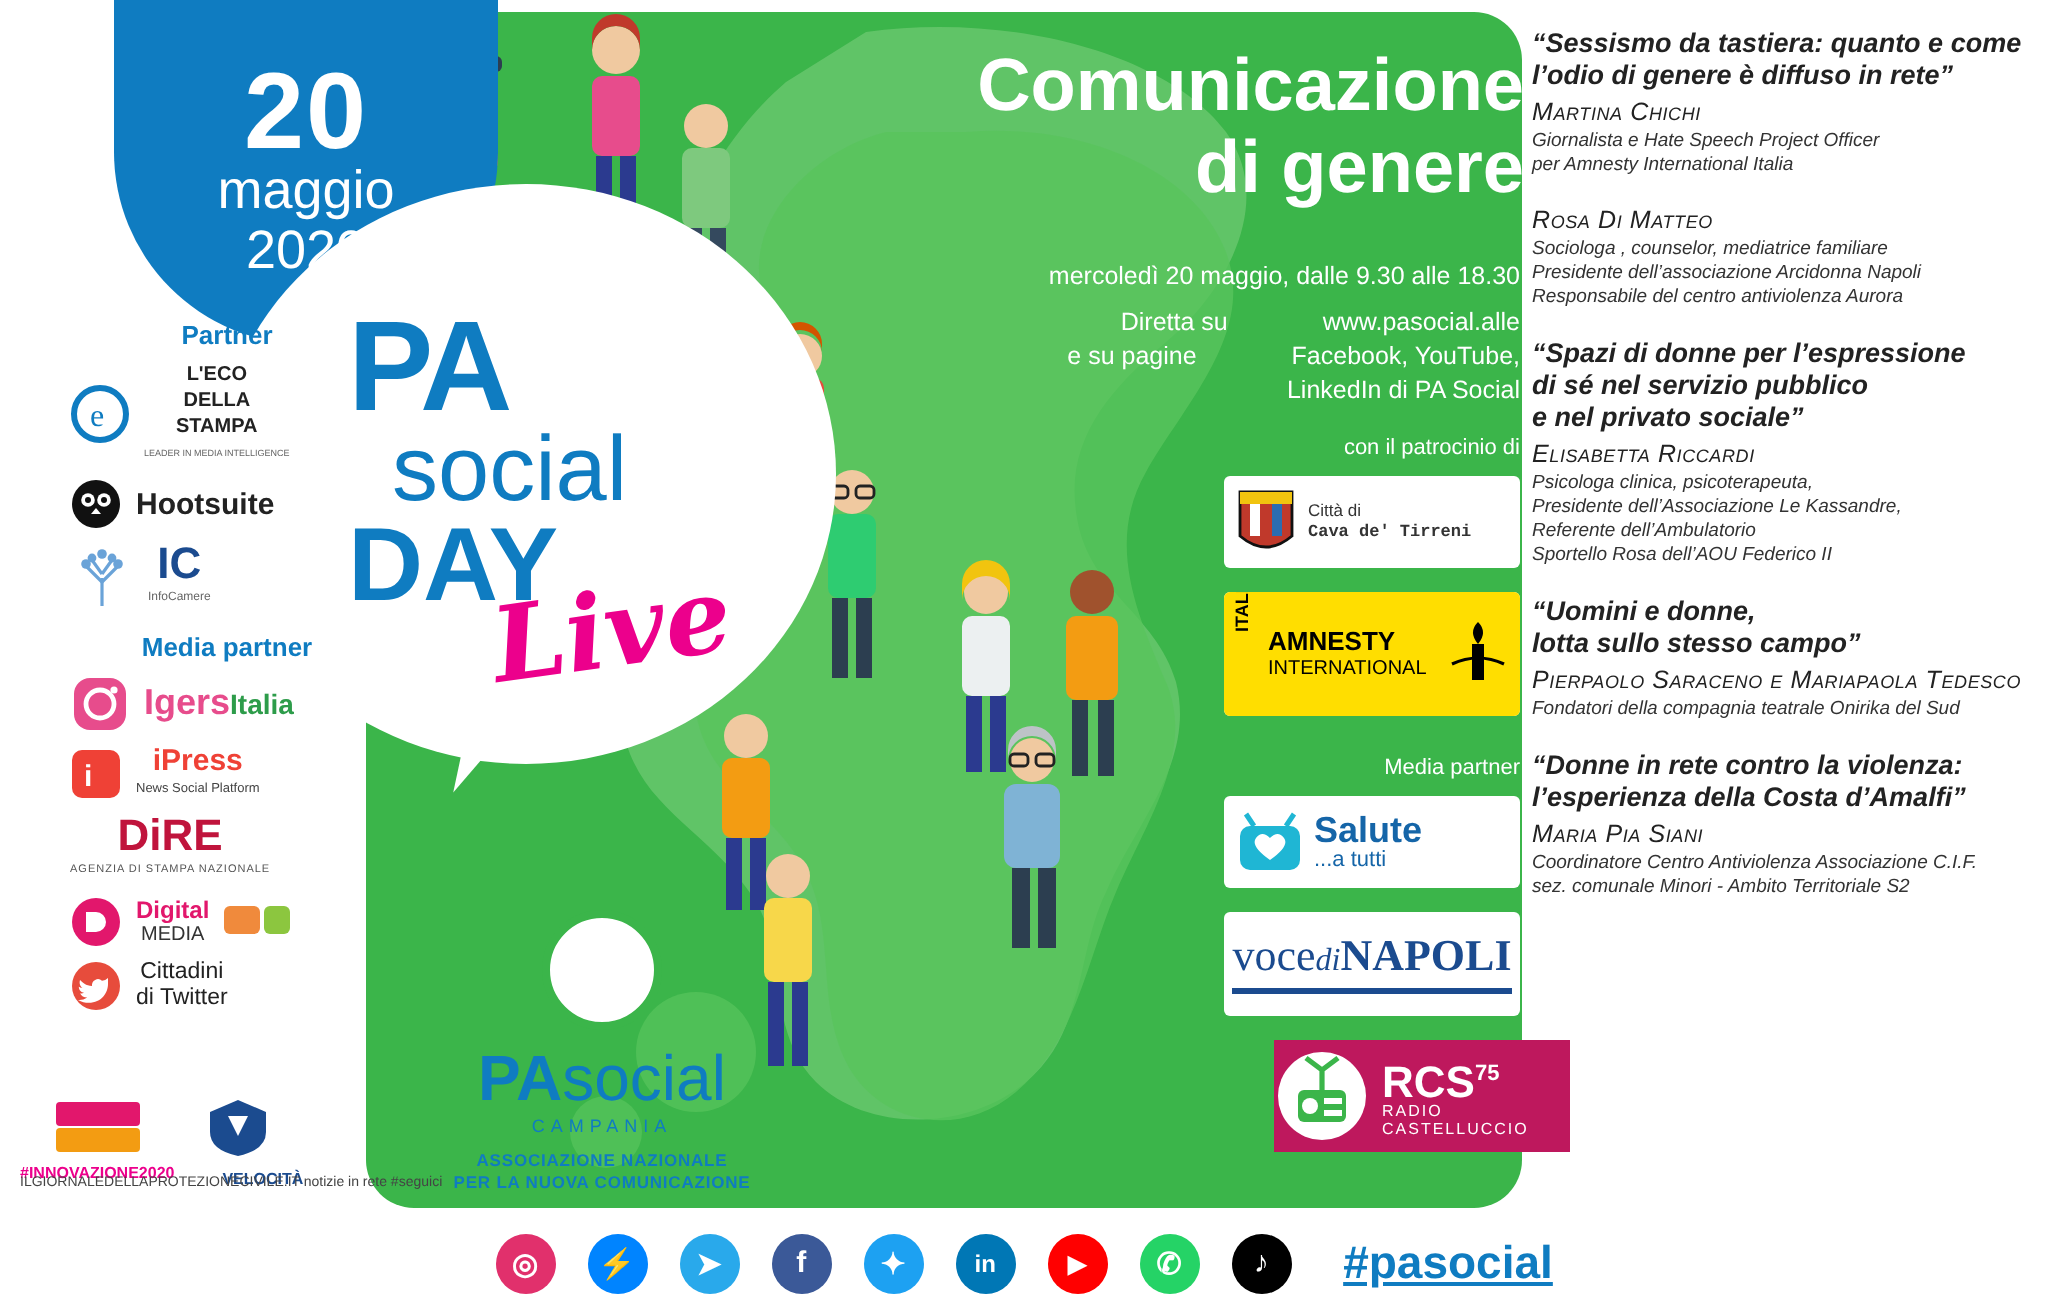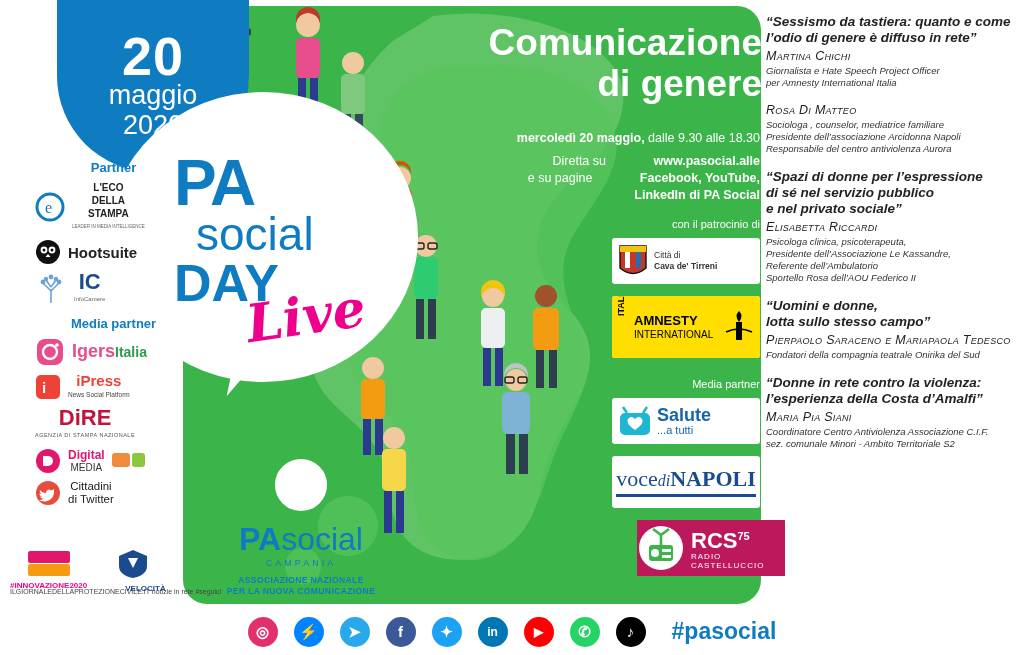--- a/index.html
+++ b/index.html
@@ -53,21 +53,21 @@
 
   
   .title{
     position:absolute;left:432px;top:22px;width:330px;
     color:#fff;font-size:37px;font-weight:bold;line-height:41px;text-align:right;
   }
   .subtitle{
     position:absolute;left:450px;top:130px;width:310px;
     color:#fff;text-align:right;font-size:12.5px;line-height:17px;
   }
-  .subtitle b{font-weight:bold;padding-left:44px;}
+  .subtitle b{font-weight:normal;padding-left:44px;}
 
   
   .patro-label{position:absolute;left:560px;top:218px;width:200px;text-align:right;color:#fff;font-size:11px;}
   .patro-box{position:absolute;left:612px;top:238px;width:148px;height:46px;background:#fff;border-radius:3px;display:flex;align-items:center;gap:6px;padding:0 6px;box-sizing:border-box;}
   .patro-box .crest{width:30px;height:38px;}
   .patro-box .ptxt{font-size:8.5px;color:#333;line-height:11px;}
   .amnesty-box{position:absolute;left:612px;top:296px;width:148px;height:62px;background:#fff;border-radius:3px;overflow:hidden;}
   .amnesty-yellow{position:absolute;left:0;top:0;width:148px;height:62px;background:#ffde00;}
   .amnesty-italia{position:absolute;left:4px;top:20px;font-size:9px;font-weight:bold;color:#000;transform:rotate(-90deg);transform-origin:left top;}
   .amnesty-txt{position:absolute;left:22px;top:18px;font-size:13px;font-weight:bold;color:#000;line-height:14px;}
@@ -95,21 +95,21 @@
   .pasocial-camp{position:absolute;left:196px;top:455px;width:210px;text-align:center;}
   .ps-ring{width:52px;height:52px;border:4px solid #3bb54a;border-radius:50%;margin:0 auto;background:#fff;}
   .ps-name{font-size:32px;font-weight:bold;color:#0f7cc1;margin-top:6px;}
   .ps-name span{font-weight:300;}
   .ps-camp{font-size:9px;color:#0f7cc1;letter-spacing:3px;}
   .ps-sub{font-size:8.5px;font-weight:bold;color:#0f7cc1;line-height:11px;margin-top:7px;letter-spacing:.4px;}
 
   
   .social-bar{position:absolute;left:0;top:608px;width:1024px;height:47px;background:#fff;display:flex;align-items:center;justify-content:center;gap:16px;}
   .sicon{width:30px;height:30px;border-radius:50%;display:flex;align-items:center;justify-content:center;color:#fff;font-size:15px;font-weight:bold;}
-  .hashtag{font-size:23px;font-weight:bold;color:#0f7cc1;margin-left:10px;}
+  .hashtag{font-size:23px;font-weight:bold;color:#0f7cc1;margin-left:10px;text-decoration:underline;}
 
   .innov{position:absolute;left:10px;top:548px;width:170px;}
   .innov-tag{font-size:8px;font-weight:bold;color:#ec008c;}
   .bottom-note{position:absolute;left:10px;top:588px;font-size:7px;color:#444;}
 </style>
 </head>
 <body>
 
 <div class="root">
 
@@ -240,21 +240,21 @@
   <div class="patro-label">con il patrocinio di</div>
   <div class="patro-box">
     <svg class="crest" viewBox="0 0 30 38">
       <path d="M2 4 h26 v22 q-13 11 -26 0 z" fill="#c0392b" stroke="#111" stroke-width="1.4"></path>
       <rect x="2" y="4" width="26" height="6" fill="#f1c40f"></rect>
       <rect x="7" y="10" width="5" height="16" fill="#fff"></rect>
       <rect x="18" y="10" width="5" height="16" fill="#2b6cb0"></rect>
     </svg>
     <div class="ptxt">
       <div>Città di</div>
-      <div style="font-weight:bold;">Cava de' Tirreni</div>
+      <div style="font-weight:bold;font-family:Liberation Mono, monospace;">Cava de' Tirreni</div>
     </div>
   </div>
 
   <div class="amnesty-box">
     <div class="amnesty-yellow"></div>
     <div class="amnesty-italia">ITALIA</div>
     <div class="amnesty-txt">
       <div>AMNESTY</div>
       <div style="font-size:10px;font-weight:normal;">INTERNATIONAL</div>
     </div>
@@ -406,21 +406,21 @@
         <path d="M19 9 a5 5 0 0 1 -3 1.4 a3 3 0 0 0 -5 2.6 c-3 0 -5 -2 -6 -3 c-0.6 2 0.4 3.4 1.2 4 c-1 0 -1.4 -0.4 -1.8 -0.6 c0 1.8 1.4 2.8 2.6 3 c-0.6 0.3 -1.4 0.4 -2 0.2 c0.6 1.4 2 2.2 3.6 2.2 c-1.4 1 -3.2 1.4 -4.6 1.2 c1.8 1 3.6 1.4 5.4 1.4 c6.4 0 9.6 -5 9.6 -9.4 z" fill="#fff"></path>
       </svg>
       <div class="logo-txt">
         <div style="font-size:11.5px;color:#222;line-height:13px;">Cittadini</div>
         <div style="font-size:11.5px;color:#222;line-height:13px;">di Twitter</div>
       </div>
     </div>
   </div>
 
   <div class="innov">
-    <div style="display:flex;align-items:center;gap:14px;">
+    <div style="display:flex;align-items:center;gap:0;">
       <div style="text-align:center;">
         <svg width="42" height="26" viewBox="0 0 42 26">
           <rect x="0" y="0" width="42" height="12" rx="2" fill="#e2176c"></rect>
           <rect x="0" y="13" width="42" height="12" rx="2" fill="#f39c12"></rect>
         </svg>
         <div class="innov-tag">#INNOVAZIONE2020</div>
       </div>
       <div style="text-align:center;">
         <svg width="34" height="32" viewBox="0 0 34 32">
           <path d="M17 2 L31 8 L31 18 Q31 27 17 30 Q3 27 3 18 L3 8 Z" fill="#1b4b8f"></path>

